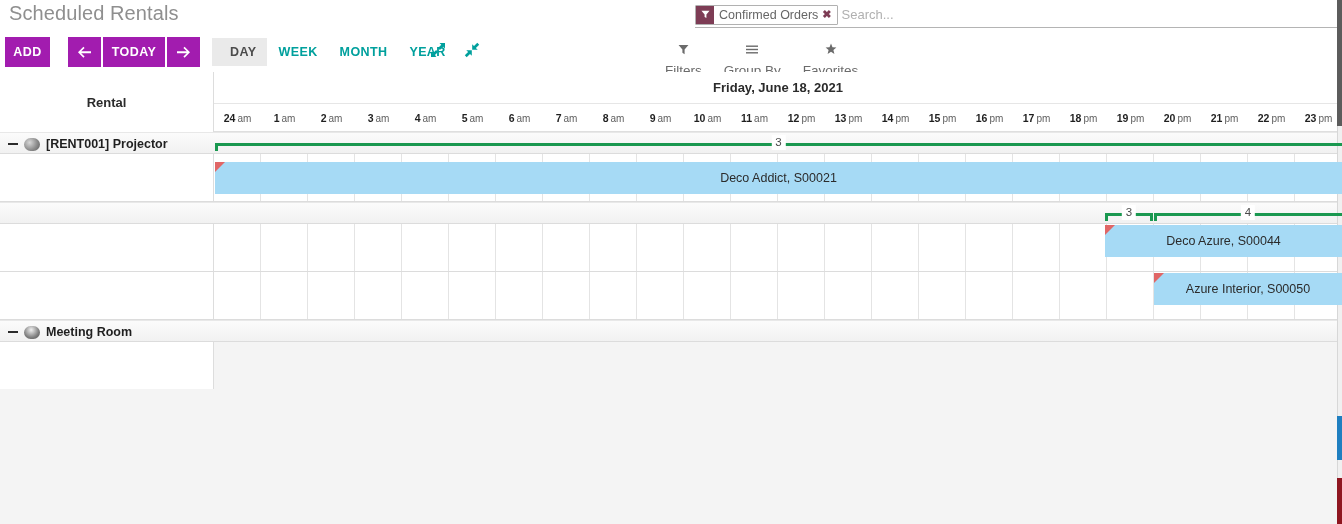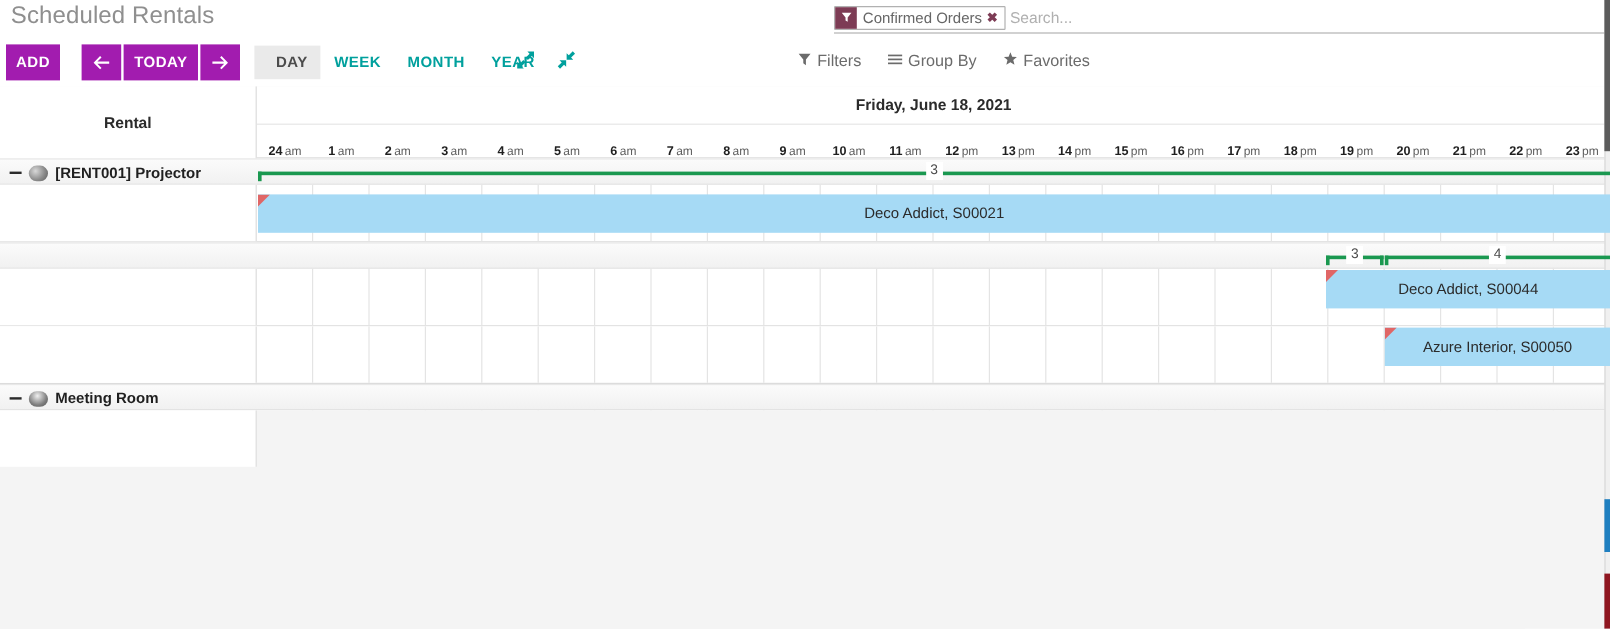--- a/index.html
+++ b/index.html
@@ -63,39 +63,39 @@
   }
   .facet-x { color: #7d3c55; font-size: 11px; padding-right: 5px; cursor: pointer; font-weight: bold; }
   .search-input {
     border: 0; outline: 0; flex: 1; font-size: 13px; color: #333;
     font-family: "Liberation Sans", sans-serif; background: transparent; padding-left: 2px;
   }
   .search-input::placeholder { color: #b0b0b0; }
   .search-ico { color: #4a4a4a; font-size: 15px; padding-right: 2px; cursor: pointer; }
 
   .filter-menus { position: absolute; left: 665px; top: 43px; display: flex; align-items: center; gap: 22px; }
-  .fmenu { display: flex; align-items: center; gap: 5px; color: #6b6b6b; font-size: 13.5px; cursor: pointer; }
+  .fmenu { display: flex; align-items: center; gap: 5px; color: #6b6b6b; font-size: 13.5px; cursor: pointer; flex-direction: column; }
 
   
   .gantt { position: absolute; left: 0; top: 72px; width: 1342px; height: 270px; background: #fff; }
   .gantt-header { position: relative; height: 60px; border-bottom: 1px solid #dfdfdf; }
   .corner-cell {
     position: absolute; left: 0; top: 0; width: 214px; height: 60px;
     border-right: 1px solid #dddddd; display: flex; align-items: center; justify-content: center;
     font-size: 13px; font-weight: bold; color: #2b2b2b; background: #fff;
   }
   .date-title {
     position: absolute; left: 214px; top: 0; right: 0; height: 32px;
     display: flex; align-items: center; justify-content: center;
     font-size: 13px; font-weight: bold; color: #2b2b2b;
     border-bottom: 1px solid #e6e6e6;
   }
   .hours-row { position: absolute; left: 214px; top: 32px; right: 0; height: 28px; display: flex; }
   .hour-cell {
-    width: 47px; flex: 0 0 47px; display: flex; align-items: flex-end; justify-content: center;
+    width: 47px; flex: 0 0 47px; display: flex; align-items: center; justify-content: center;
     font-size: 10.5px; color: #4a4a4a; white-space: nowrap;
   }
   .hour-cell b { font-weight: bold; color: #1f1f1f; font-size: 10.5px; }
   .hour-cell span { font-weight: normal; color: #5e5e5e; margin-left: 2px; font-size: 10px; }
 
   .gantt-body { position: relative; }
   .group-row {
     position: relative; height: 22px;
     background: linear-gradient(to bottom, #fbfbfb 0%, #f1f1f1 100%);
     border-bottom: 1px solid #dcdcdc; border-top: 1px solid #e8e8e8;
@@ -432,21 +432,21 @@
             <div class="cell"></div>
             <div class="cell"></div>
             <div class="cell"></div>
             <div class="cell"></div>
             <div class="cell"></div>
             <div class="cell"></div>
             <div class="cell"></div>
           </div>
           <div class="pill" style="left: 1105px; width: 237px; top: 1px;">
             <div class="corner"></div>
-            <span>Deco Addict, S00044</span>
+            <span>Deco Azure, S00044</span>
           </div>
         </div>
         <div class="row-line">
           <div class="rowlabel-pane"></div>
           <div class="cells">
             <div class="cell"></div>
             <div class="cell"></div>
             <div class="cell"></div>
             <div class="cell"></div>
             <div class="cell"></div>

